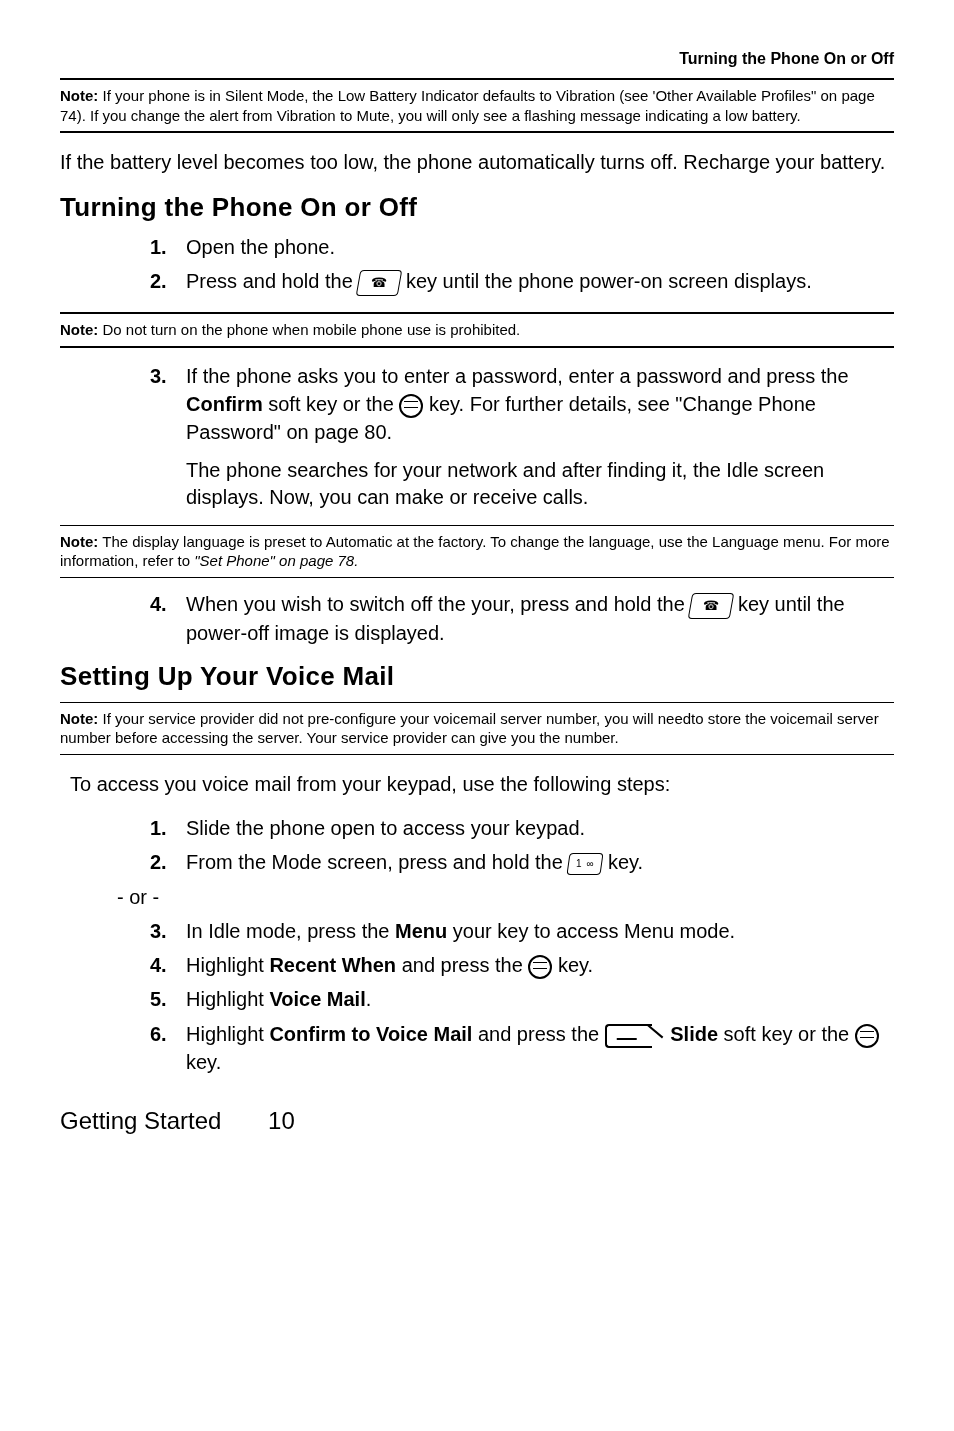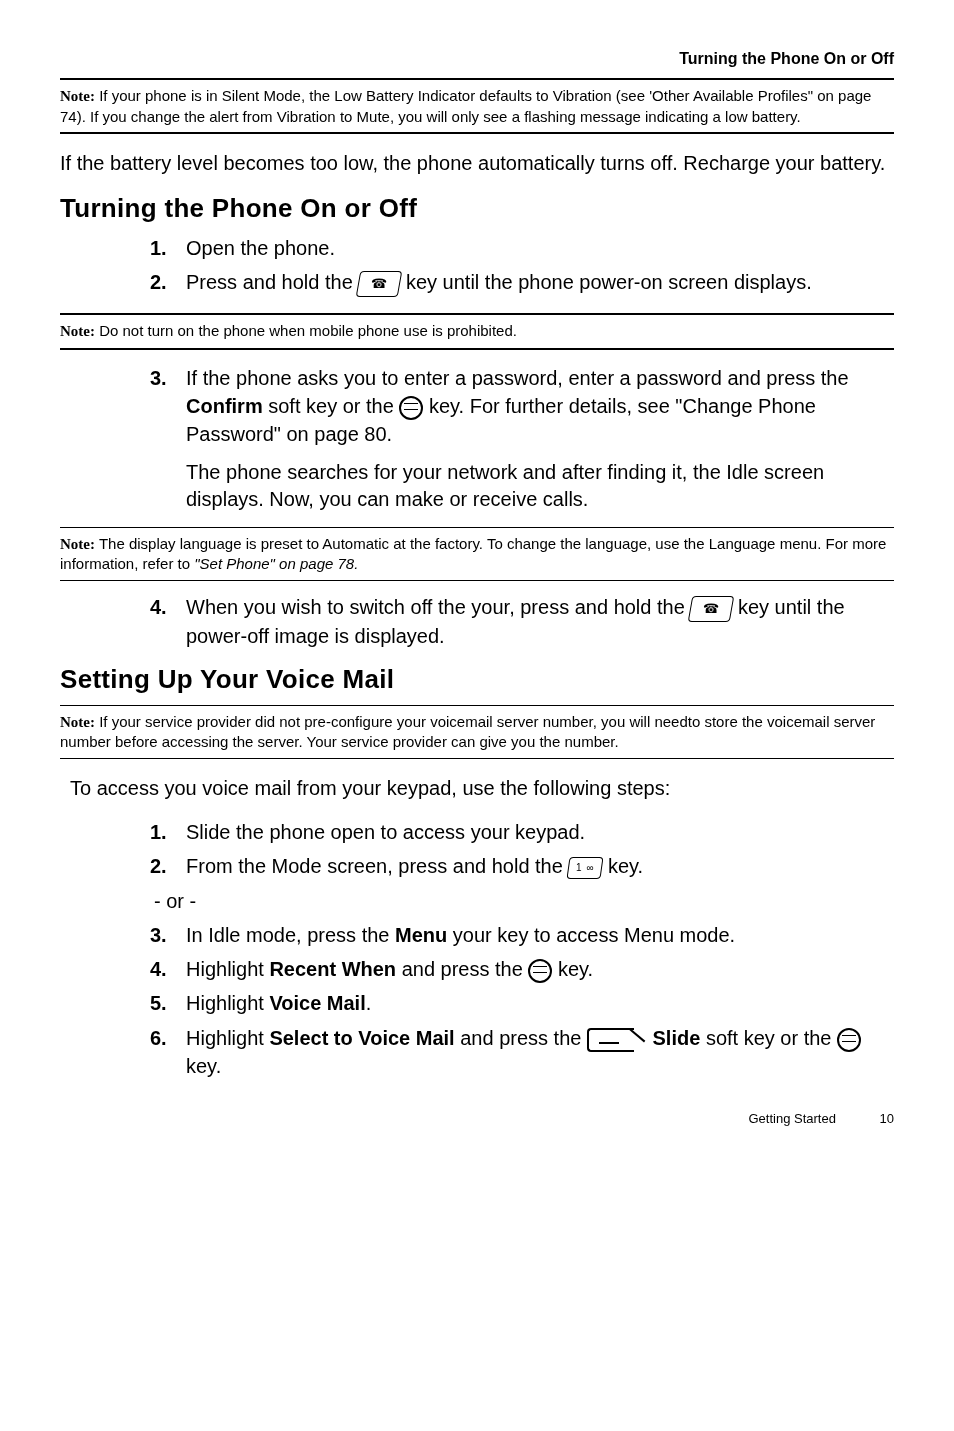--- a/index.html
+++ b/index.html
@@ -26,21 +26,20 @@
       border-top: 1.5px solid #000;
       margin: 2px 0;
     }
     .note {
       font-size: 15px;
       line-height: 1.3;
       margin: 6px 0;
     }
     .note b {
       font-weight: bold;
-      font-family: Liberation Serif, serif;
     }
     .body-text {
       font-size: 20px;
       line-height: 1.35;
       margin: 16px 0;
     }
     h2 {
       font-family: Arial Black, Arial, sans-serif;
       font-weight: 900;
       font-size: 26px;
@@ -59,32 +58,31 @@
       margin: 6px 0;
     }
     ol.steps .num {
       font-weight: bold;
       min-width: 36px;
     }
     ol.steps .content {
       flex: 1;
     }
     .sub-indent {
-      margin-left: 94px;
+      margin-left: 57px;
       font-size: 20px;
       line-height: 1.4;
       margin-top: 6px;
       margin-bottom: 6px;
     }
     .italic {
       font-style: italic;
     }
     .footer {
-      text-align: right;
-      font-size: 13px;
+      font-size: 24px;
       margin-top: 30px;
     }
     .footer .pagenum {
       display: inline-block;
       margin-left: 40px;
     }
     .icon-power {
       display: inline-block;
       vertical-align: middle;
       border: 1.5px solid #000;
@@ -287,21 +285,21 @@
     <span class="num">5.</span>
     <span class="content">
       <span>Highlight </span>
       <b>Voice Mail</b><span>.</span>
     </span>
   </li>
   <li>
     <span class="num">6.</span>
     <span class="content">
       <span>Highlight </span>
-      <b>Select to Voice Mail</b>
+      <b>Confirm to Voice Mail</b>
       <span> and press the  </span>
       <span class="icon-softkey"><span class="tail"></span></span>
       <b>Slide</b>
       <span> soft key or the </span>
       <span class="icon-circle"></span>
       <span> key.</span>
     </span>
   </li>
 </ol>
 

